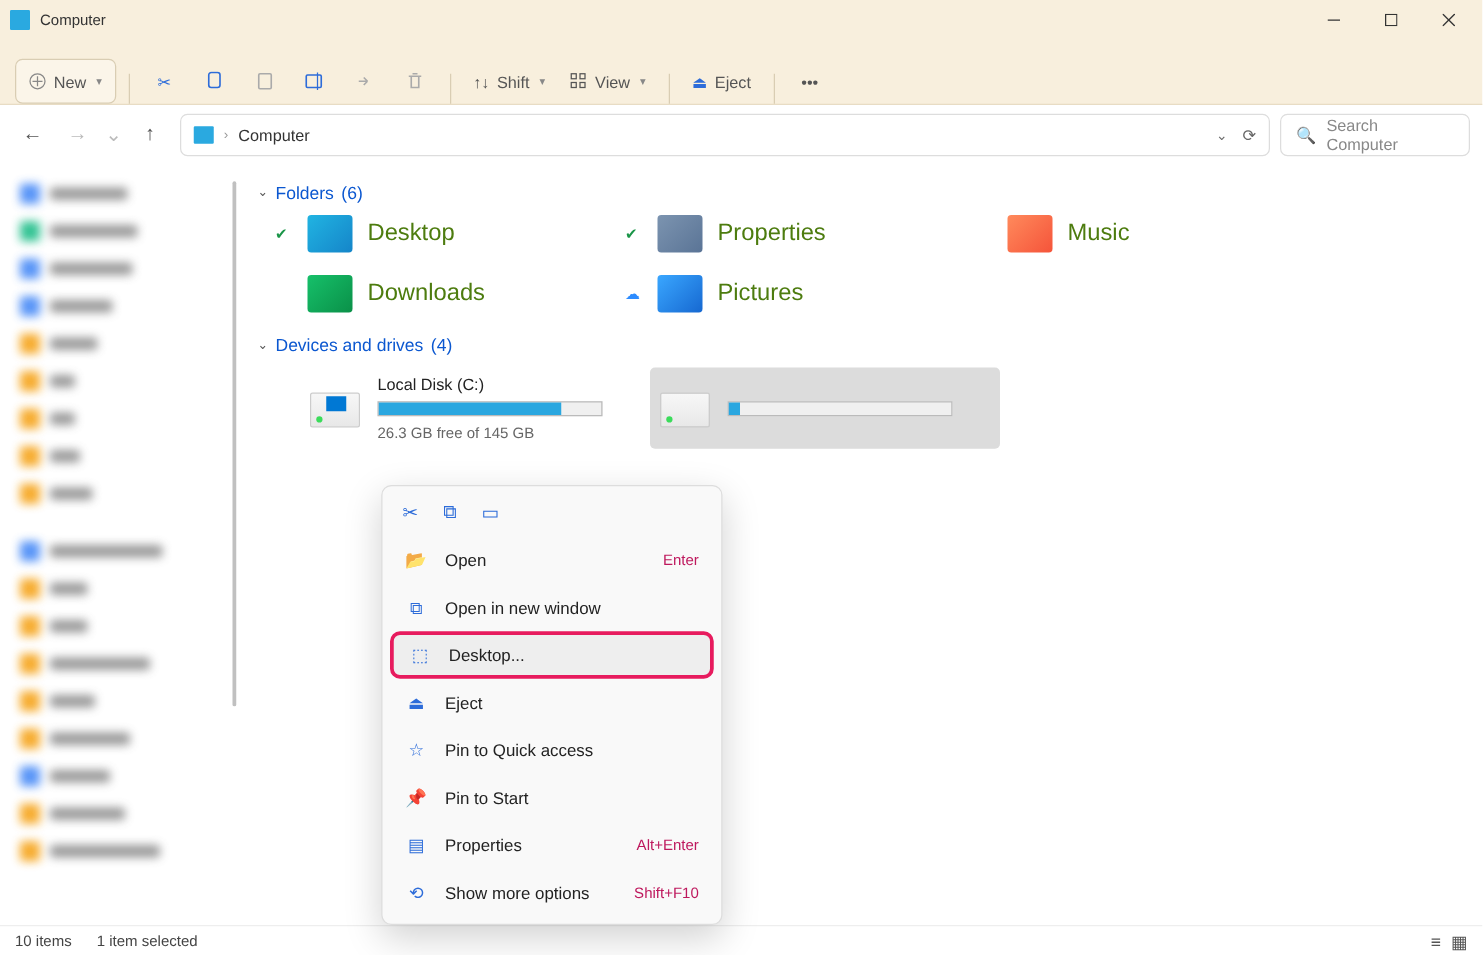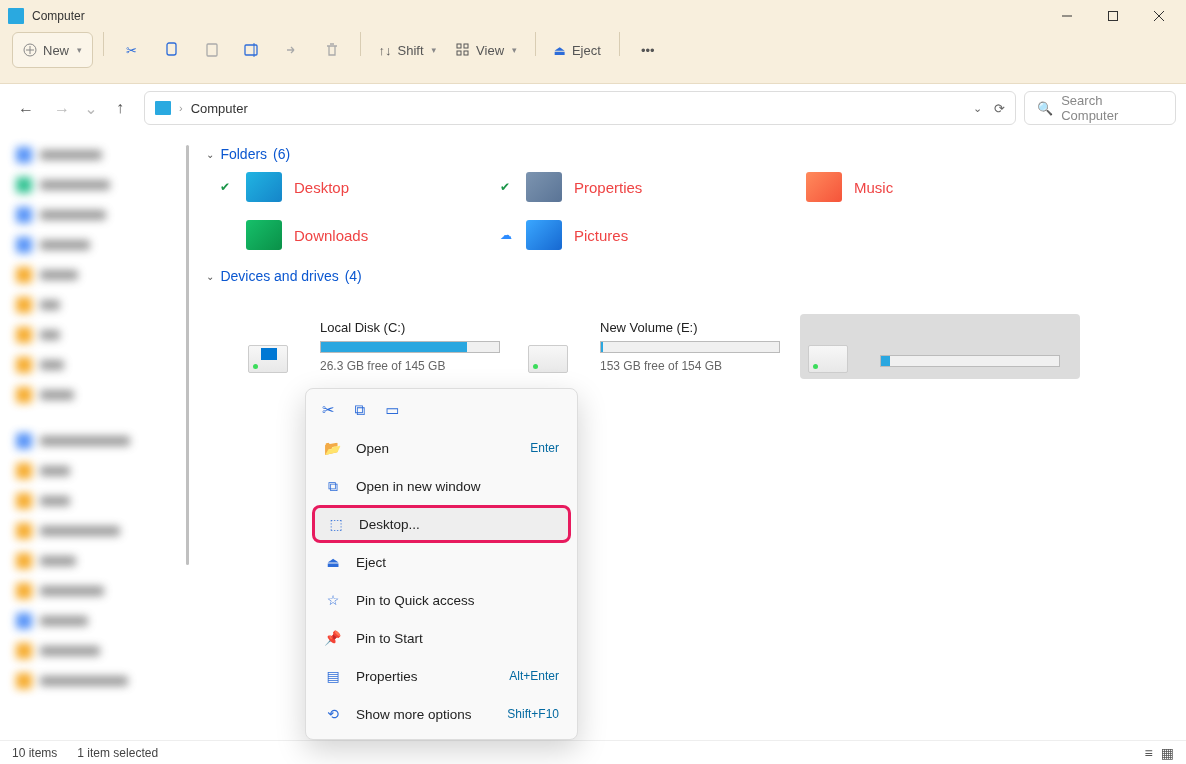--- a/index.html
+++ b/index.html
@@ -6,21 +6,21 @@
 body { width: 1186px; height: 764px; background: #fff; overflow: hidden; position: relative; }
 
 
 .titlebar { height: 32px; background: #f8efdd; display: flex; align-items: center; padding: 0 4px; }
 .titlebar-icon { width: 16px; height: 16px; background: #2aa9e0; margin: 0 8px 0 4px; border-radius: 1px; }
 .titlebar-title { font-size: 12px; color: #333; flex: 1; }
 .win-controls { display: flex; }
 .win-btn { width: 46px; height: 32px; display: flex; align-items: center; justify-content: center; font-size: 10px; color: #333; }
 
 
-.toolbar { height: 52px; background: #f8efdd; display: flex; align-items: flex-start; padding: 0 12px; gap: 4px; border-bottom: 1px solid #e8dcc4; }
+.toolbar { height: 52px; background: #f8efdd; display: flex; align-items: flex-end; padding: 0 12px; gap: 4px; border-bottom: 1px solid #e8dcc4; }
 .tb-btn { height: 36px; min-width: 36px; display: flex; align-items: center; justify-content: center; gap: 6px; padding: 0 8px; border-radius: 4px; color: #555; font-size: 13px; }
 .tb-sep { width: 1px; height: 24px; background: #d9cdb3; margin: 0 6px; }
 .tb-new { border: 1px solid #d9cdb3; border-radius: 6px; padding: 0 10px; background: #fbf5e9; }
 .tb-chevron { font-size: 9px; color: #888; margin-left: 2px; }
 
 
 .navrow { height: 48px; display: flex; align-items: center; padding: 0 10px; gap: 8px; }
 .nav-arrows { display: flex; align-items: center; gap: 4px; }
 .nav-btn { width: 32px; height: 32px; display: flex; align-items: center; justify-content: center; color: #555; border-radius: 4px; }
 .nav-btn.disabled { color: #bbb; }
@@ -48,44 +48,44 @@
 
 .section-head { display: flex; align-items: center; gap: 6px; color: #0b57d0; font-size: 14px; margin: 6px 0 10px 6px; }
 .section-head .chev { font-size: 10px; color: #555; }
 
 
 .folder-grid { display: grid; grid-template-columns: repeat(3, 280px); gap: 18px 0; margin-left: 20px; margin-bottom: 18px; }
 .folder-item { display: flex; align-items: center; gap: 12px; }
 .folder-badge { width: 14px; color: #1a9548; font-size: 12px; }
 .folder-badge.cloud { color: #2d8cff; }
 .folder-icon { width: 36px; height: 30px; border-radius: 3px; display: flex; align-items: center; justify-content: center; }
-.folder-label { font-size: 15px; color: #ef4444; }
+.folder-label { font-size: 19px; color: #4d7c0f; }
 
 
 .drive-grid { display: grid; grid-template-columns: repeat(3, 280px); gap: 12px 0; margin-left: 40px; }
-.drive-item { display: flex; align-items: flex-end; gap: 32px; padding: 6px 8px; border-radius: 4px; margin-top: 20px; }
+.drive-item { display: flex; align-items: center; gap: 14px; padding: 6px 8px; border-radius: 4px; }
 .drive-item.selected { background: #dcdcdc; }
 .drive-icon { width: 40px; height: 28px; background: linear-gradient(#f7f7f7,#e8e8e8); border: 1px solid #ccc; border-radius: 2px; position: relative; margin-top: 2px; }
 .drive-icon::before { content: ""; position: absolute; left: 4px; bottom: 3px; width: 5px; height: 5px; background: #3bdc5b; border-radius: 50%; }
 .drive-icon.win::after { content:""; position:absolute; top:2px; left:12px; width:16px; height:12px; background:#0078d4; }
 .drive-info { display: flex; flex-direction: column; gap: 6px; }
 .drive-name { font-size: 13px; color: #222; }
 .drive-bar { width: 180px; height: 12px; border: 1px solid #bbb; background: #f0f0f0; }
 .drive-fill { height: 100%; background: #2aa7e0; }
 .drive-free { font-size: 12px; color: #666; }
 
 
 .ctx { position: absolute; left: 305px; top: 388px; width: 273px; background: #f9f9f9; border: 1px solid #ddd; border-radius: 8px; box-shadow: 0 10px 30px rgba(0,0,0,0.18); padding: 6px; z-index: 20; }
 .ctx-toolbar { display: flex; gap: 20px; padding: 6px 10px 10px 10px; }
 .ctx-tbicon { color: #2d6cd9; font-size: 15px; }
 .ctx-item { height: 38px; display: flex; align-items: center; gap: 14px; padding: 0 12px; border-radius: 6px; font-size: 13.5px; color: #222; }
 .ctx-item.highlight { background: #eee; border: 3px solid #e71b5e; border-radius: 8px; }
 .ctx-icon { width: 18px; text-align: center; color: #2d6cd9; font-size: 14px; }
 .ctx-icon.folder { color: #f0a020; }
-.ctx-shortcut { margin-left: auto; color: #0369a1; font-size: 12px; }
+.ctx-shortcut { margin-left: auto; color: #be185d; font-size: 12px; }
 
 
 .statusbar { position: absolute; bottom: 0; left: 0; right: 0; height: 24px; border-top: 1px solid #eee; display: flex; align-items: center; padding: 0 12px; font-size: 12px; color: #444; gap: 20px; }
 .status-right { margin-left: auto; display: flex; gap: 8px; color: #555; font-size: 14px; }
 </style>
 </head>
 <body>
 
 <div class="titlebar">
   <div class="titlebar-icon"></div>
@@ -321,30 +321,20 @@
         <div class="drive-item">
           <div class="drive-icon win"></div>
     <div class="drive-info">
       <span class="drive-name">Local Disk (C:)</span>
       <div class="drive-bar">
               <div class="drive-fill" style="width:82%"></div>
             </div>
       <span class="drive-free">26.3 GB free of 145 GB</span>
     </div>
         </div>
-        <div class="drive-item">
-          <div class="drive-icon "></div>
-    <div class="drive-info">
-      <span class="drive-name">New Volume (E:)</span>
-      <div class="drive-bar">
-              <div class="drive-fill" style="width:1%"></div>
-            </div>
-      <span class="drive-free">153 GB free of 154 GB</span>
-    </div>
-        </div>
         <div class="drive-item selected">
           <div class="drive-icon "></div>
     <div class="drive-info">
       <span class="drive-name"></span>
       <div class="drive-bar">
               <div class="drive-fill" style="width:5%"></div>
             </div>
       <span class="drive-free"></span>
     </div>
         </div>

